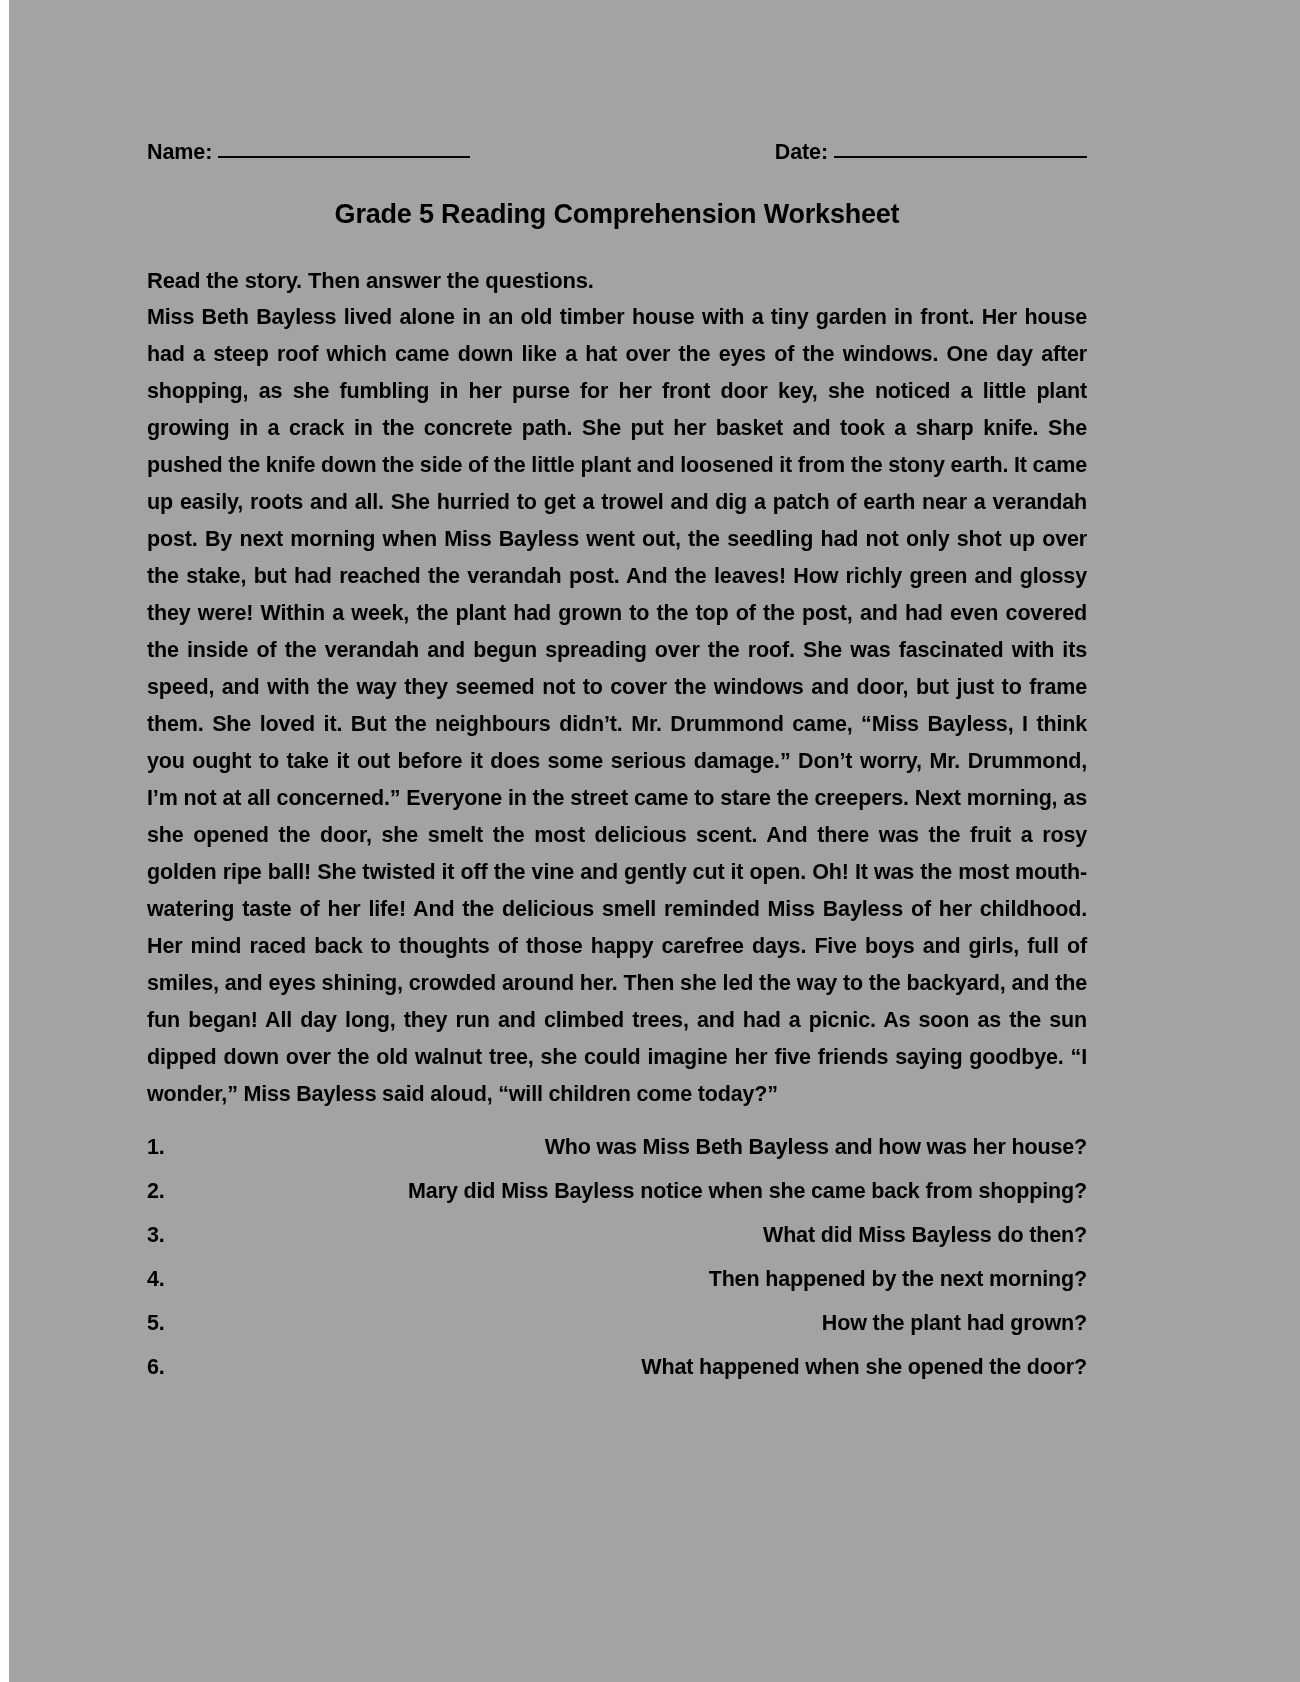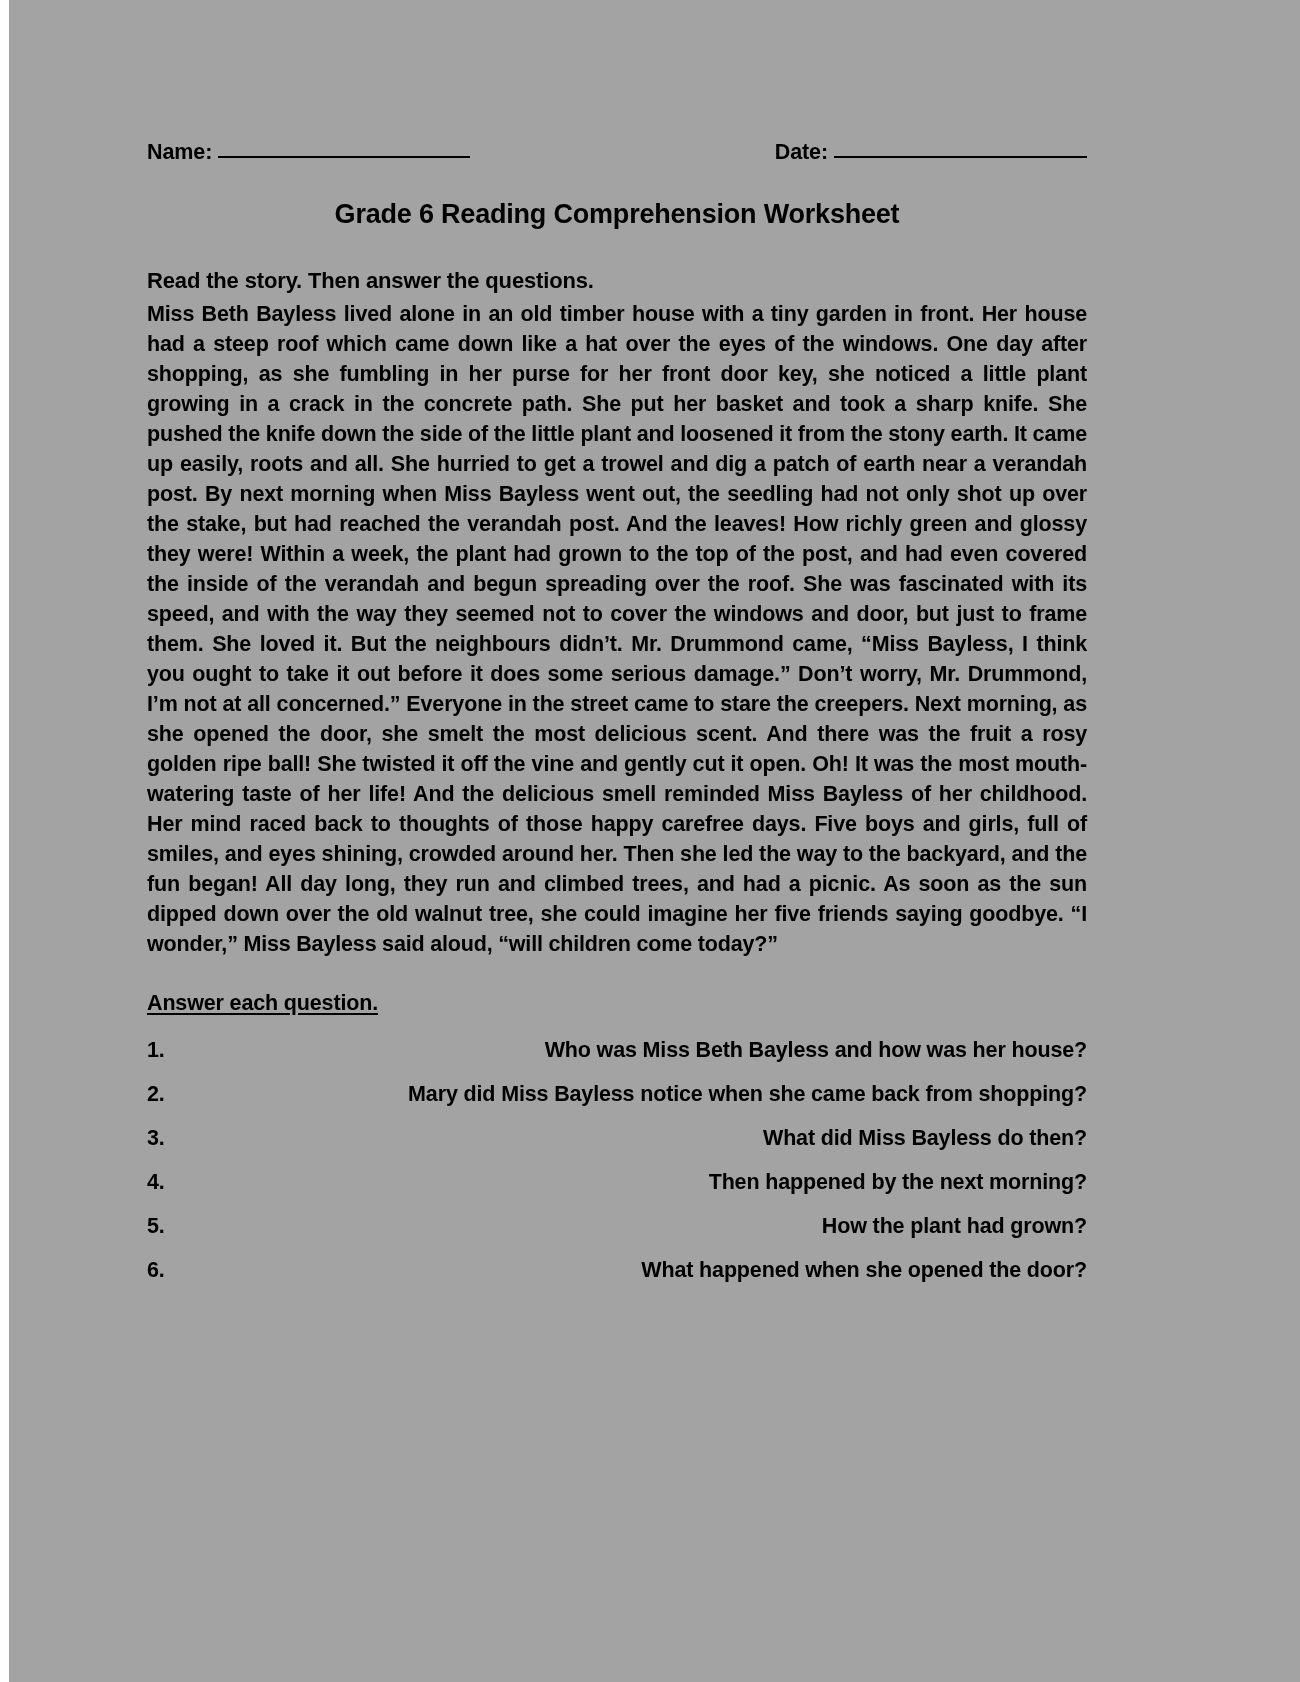--- a/index.html
+++ b/index.html
@@ -89,21 +89,21 @@
     font-size: 22px;
     font-weight: bold;
     margin-top: 38px;
     letter-spacing: -0.15px;
   }
   .passage {
     font-size: 21.5px;
     font-weight: bold;
     text-align: justify;
     text-justify: inter-word;
-    line-height: 30px;
+    line-height: 37px;
     margin-top: 5px;
     letter-spacing: -0.15px;
     word-spacing: -0.2px;
     hyphens: none;
   }
 
   
   .answer-heading {
     font-size: 21.5px;
     font-weight: bold;
@@ -164,28 +164,25 @@
       <div class="field-group">
         <span class="field-label">Name:</span>
         <span class="field-rule rule-name"></span>
       </div>
       <div class="field-group">
         <span class="field-label">Date:</span>
         <span class="field-rule rule-date"></span>
       </div>
     </div>
 
-    <div class="worksheet-title">Grade 6 Reading Comprehension Worksheet</div>
+    <div class="worksheet-title">Grade 5 Reading Comprehension Worksheet</div>
 
     <div class="instruction">Read the story. Then answer the questions.</div>
     <div class="passage">Miss Beth Bayless lived alone in an old timber house with a tiny garden in front. Her house had a steep roof which came down like a hat over the eyes of the windows. One day after shopping, as she fumbling in her purse for her front door key, she noticed a little plant growing in a crack in the concrete path. She put her basket and took a sharp knife. She pushed the knife down the side of the little plant and loosened it from the stony earth. It came up easily, roots and all. She hurried to get a trowel and dig a patch of earth near a verandah post. By next morning when Miss Bayless went out, the seedling had not only shot up over the stake, but had reached the verandah post. And the leaves! How richly green and glossy they were! Within a week, the plant had grown to the top of the post, and had even covered the inside of the verandah and begun spreading over the roof. She was fascinated with its speed, and with the way they seemed not to cover the windows and door, but just to frame them. She loved it. But the neighbours didn’t. Mr. Drummond came, “Miss Bayless, I think you ought to take it out before it does some serious damage.” Don’t worry, Mr. Drummond, I’m not at all concerned.” Everyone in the street came to stare the creepers. Next morning, as she opened the door, she smelt the most delicious scent. And there was the fruit a rosy golden ripe ball! She twisted it off the vine and gently cut it open. Oh! It was the most mouth-watering taste of her life! And the delicious smell reminded Miss Bayless of her childhood. Her mind raced back to thoughts of those happy carefree days. Five boys and girls, full of smiles, and eyes shining, crowded around her. Then she led the way to the backyard, and the fun began! All day long, they run and climbed trees, and had a picnic. As soon as the sun dipped down over the old walnut tree, she could imagine her five friends saying goodbye. “I wonder,” Miss Bayless said aloud, “will children come today?”</div>
 
-    <div>
-      <span class="answer-heading">Answer each question.</span>
-    </div>
 
     <ol class="question-list">
       <li class="question-item">
         <span class="q-num">1.</span>
         <span class="q-text">Who was Miss Beth Bayless and how was her house?</span>
       </li>
       <li class="question-item">
         <span class="q-num">2.</span>
         <span class="q-text">Mary did Miss Bayless notice when she came back from shopping?</span>
       </li>

